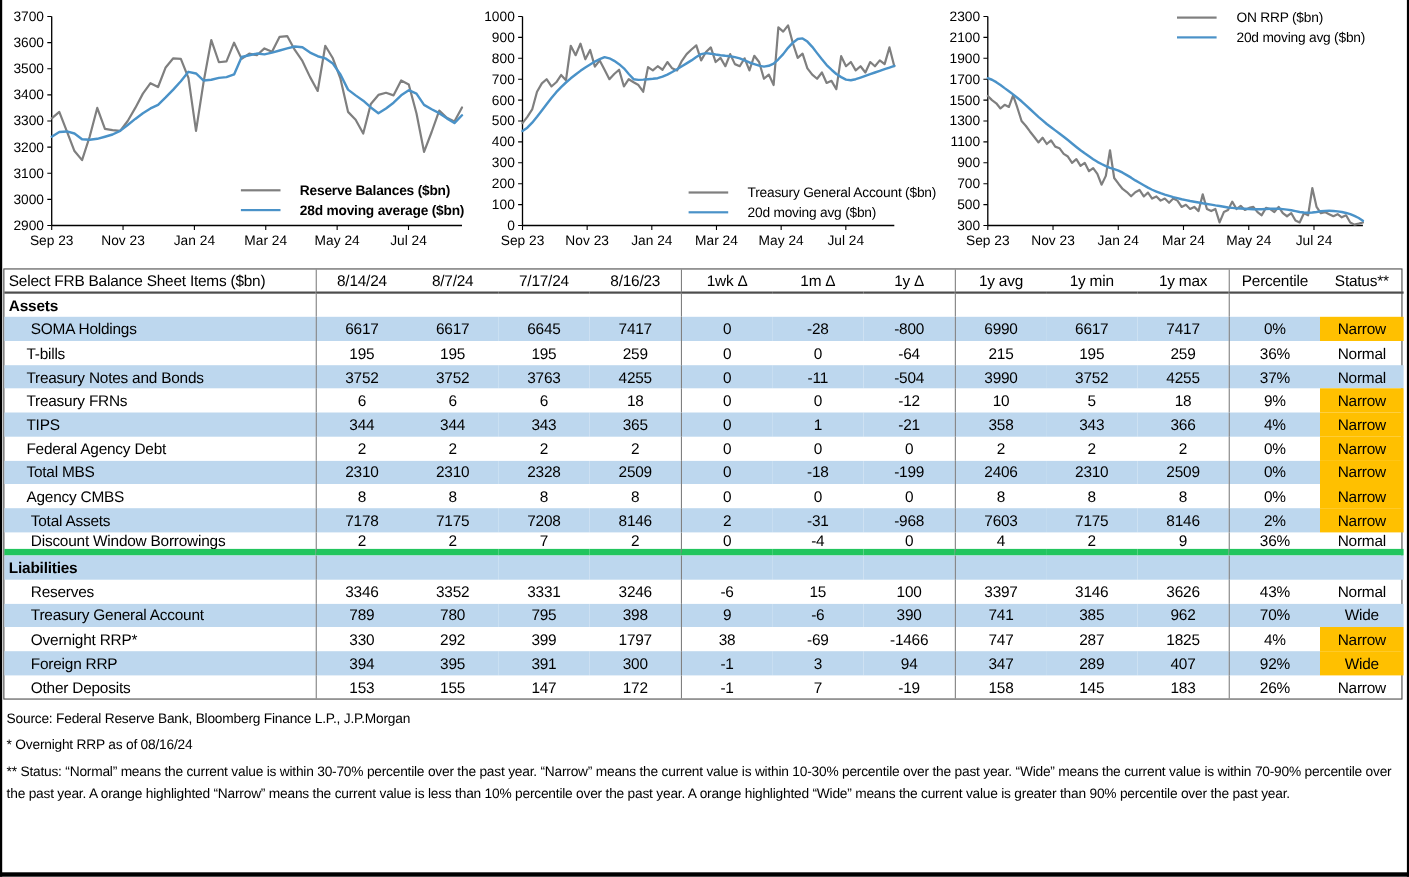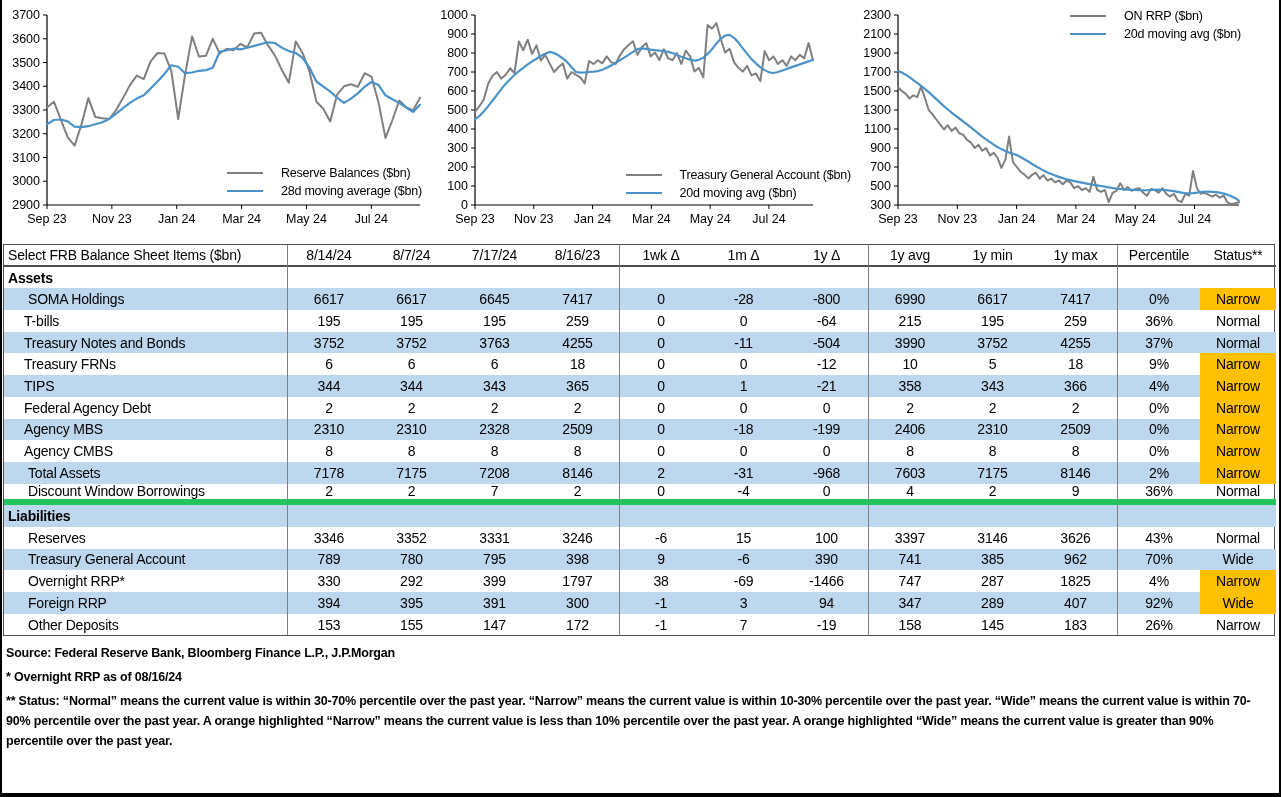--- a/index.html
+++ b/index.html
@@ -20,21 +20,21 @@
               grid-auto-rows:21.7px; border:1.5px solid #4d4d4d; font-size:14px; letter-spacing:-0.2px; }
   .cell { display:flex; align-items:center; justify-content:center; white-space:nowrap; overflow:hidden; }
   .c0 { justify-content:flex-start; }
   .i0 { padding-left:4px; } .i1 { padding-left:24px; } .i2 { padding-left:20px; }
   .bold { font-weight:bold; }
   .shade { background:#BDD7EE; }
   .hl { background:#FFC000; }
   .gb { border-left:1.5px solid #808080; }
   .th { border-bottom:2px solid #4d4d4d; }
   .sec-end { border-bottom:6px solid #22c55e; }
-  .footnotes { padding:5px 6px 0 4px; font-size:12.5px; letter-spacing:-0.2px;font-weight:bold; }
+  .footnotes { padding:5px 6px 0 4px; font-size:12.5px; letter-spacing:-0.2px; }
   .footnotes p { margin-top:4px; line-height:1.6; }
   .footnotes p:first-child { margin-top:2px; }
 </style>
 </head>
 <body>
 
 <div class="page">
   <div class="charts-row">
     <div class="chart" id="chart0" style="width: 428px; height: 237px;"><svg width="428" height="237">
           <line x1="45" y1="12" x2="45" y2="202" stroke="#000" stroke-width="1.2"></line>
@@ -64,21 +64,21 @@
           <line x1="174.7294" y1="202" x2="174.7294" y2="206" stroke="#000" stroke-width="1"></line>
           <text x="174.7294" y="220" text-anchor="middle">Jan 24</text>
           <line x1="239.59410000000003" y1="202" x2="239.59410000000003" y2="206" stroke="#000" stroke-width="1"></line>
           <text x="239.59410000000003" y="220" text-anchor="middle">Mar 24</text>
           <line x1="304.4961" y1="202" x2="304.4961" y2="206" stroke="#000" stroke-width="1"></line>
           <text x="304.4961" y="220" text-anchor="middle">May 24</text>
           <line x1="369.36080000000004" y1="202" x2="369.36080000000004" y2="206" stroke="#000" stroke-width="1"></line>
           <text x="369.36080000000004" y="220" text-anchor="middle">Jul 24</text>
           <polyline points="45.0,104.6 51.9,98.7 58.8,116.5 65.7,134.3 72.6,142.6 79.5,121.3 86.4,95.1 93.4,114.1 100.3,115.3 107.2,116.0 114.1,107.0 121.0,95.1 127.9,82.1 134.8,72.6 141.7,76.1 148.6,58.3 155.5,50.0 162.4,50.5 169.3,67.8 176.2,116.0 183.1,71.4 190.1,33.4 197.0,53.6 203.9,52.8 210.8,35.8 217.7,50.5 224.6,45.7 231.5,47.2 238.4,41.0 245.3,44.1 252.2,30.5 259.1,29.8 266.0,42.4 272.9,52.4 279.9,67.1 286.8,79.7 293.7,38.6 300.6,50.0 307.5,68.5 314.4,98.7 321.3,105.8 328.2,118.4 335.1,91.6 342.0,83.3 348.9,81.3 355.8,83.7 362.7,70.2 369.6,73.8 376.6,99.9 383.5,135.0 390.4,117.0 397.3,97.5 404.2,104.1 411.1,107.5 418.0,94.7" fill="none" stroke="#7F7F7F" stroke-width="2" stroke-linejoin="round" stroke-linecap="round"></polyline>
           <polyline points="45.0,121.3 51.9,117.0 58.8,116.5 65.7,118.4 72.6,123.6 79.5,124.1 86.4,123.2 93.4,121.3 100.3,119.3 107.2,116.0 114.1,110.6 121.0,105.1 127.9,99.9 134.8,95.6 141.7,92.3 148.6,85.6 155.5,78.5 162.4,70.9 169.3,62.3 176.2,63.8 183.1,70.2 190.1,69.5 197.0,67.8 203.9,67.1 210.8,64.7 217.7,48.8 224.6,47.2 231.5,45.7 238.4,46.4 245.3,44.8 252.2,42.9 259.1,41.0 266.0,39.3 272.9,40.0 279.9,44.8 286.8,48.1 293.7,50.0 300.6,54.8 307.5,64.7 314.4,78.5 321.3,83.7 328.2,88.5 335.1,94.7 342.0,99.9 348.9,95.6 355.8,90.4 362.7,83.7 369.6,79.0 376.6,82.1 383.5,92.3 390.4,96.3 397.3,99.9 404.2,104.6 411.1,108.9 418.0,101.8" fill="none" stroke="#4A92C8" stroke-width="2.2" stroke-linejoin="round" stroke-linecap="round"></polyline>
-        </svg><div class="legend" style="bottom: 40px; right: 8px;">
+        </svg><div class="legend" style="bottom: 40px; right: 8px; font-weight: bold;">
           <div class="lrow">
             <span class="lswatch" style="background: rgb(127, 127, 127);"></span>
             <span class="ltext">Reserve Balances ($bn)</span>
           </div>
           <div class="lrow">
             <span class="lswatch" style="background: rgb(74, 146, 200);"></span>
             <span class="ltext">28d moving average ($bn)</span>
           </div>
         </div></div>
     <div class="chart" id="chart1" style="width: 423px; height: 237px;"><svg width="423" height="237">
@@ -279,21 +279,21 @@
       <div class="cell ">2</div>
       <div class="cell ">2</div>
       <div class="cell gb ">0</div>
       <div class="cell ">0</div>
       <div class="cell ">0</div>
       <div class="cell gb ">2</div>
       <div class="cell ">2</div>
       <div class="cell ">2</div>
       <div class="cell gb ">0%</div>
       <div class="cell hl">Narrow</div>
-      <div class="cell c0 i2 shade">Agency MBS</div>
+      <div class="cell c0 i2 shade">Total MBS</div>
       <div class="cell gb  shade">2310</div>
       <div class="cell  shade">2310</div>
       <div class="cell  shade">2328</div>
       <div class="cell  shade">2509</div>
       <div class="cell gb  shade">0</div>
       <div class="cell  shade">-18</div>
       <div class="cell  shade">-199</div>
       <div class="cell gb  shade">2406</div>
       <div class="cell  shade">2310</div>
       <div class="cell  shade">2509</div>

